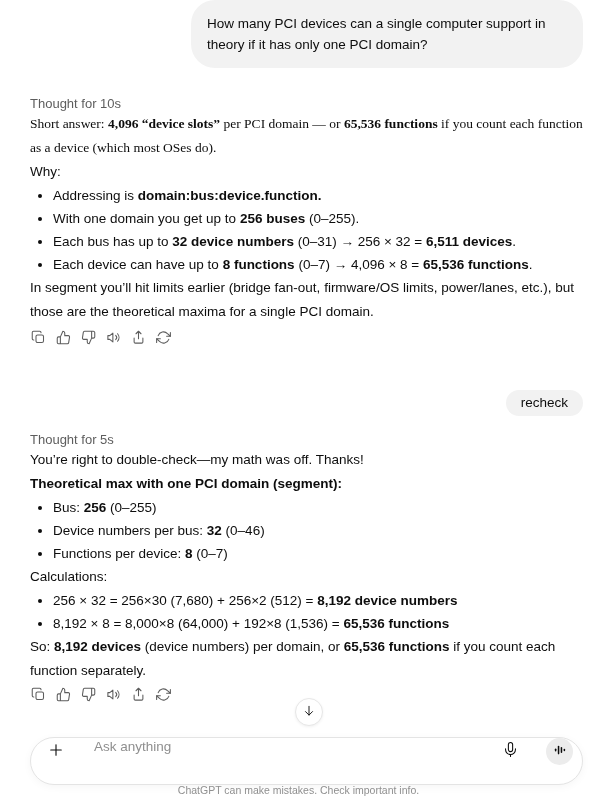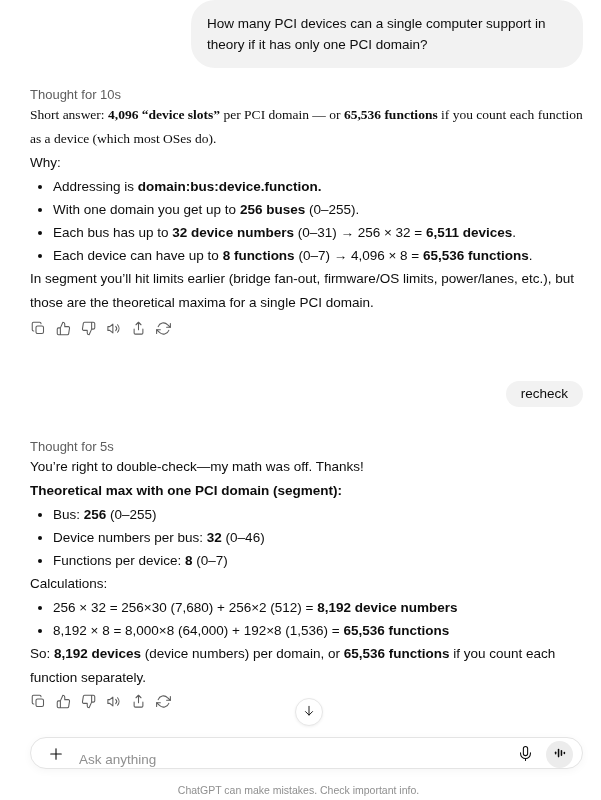--- a/index.html
+++ b/index.html
@@ -43,52 +43,52 @@
   .actions { display: flex; align-items: center; gap: 9px; height: 18px; }
   .action-btn {
     background: none; border: none; padding: 0; margin: 0;
     width: 16px; height: 16px; color: #5d5d5d; cursor: pointer;
     display: inline-flex; align-items: center; justify-content: center;
   }
   .action-btn svg { width: 15px; height: 15px; stroke: currentColor; fill: none;
     stroke-width: 1.7; stroke-linecap: round; stroke-linejoin: round; }
 
   
-  .mt-thought1 { margin-top: 19px; }
+  .mt-thought1 { margin-top: 28px; }
   .mt-intro1   { margin-top: 3px; font-family: Liberation Serif, serif; }
   .mt-why      { margin-top: 5px; }
   .mt-ul1      { margin-top: 3px; }
   .mt-outro1   { margin-top: 2px; }
   .mt-actions1 { margin-top: 6px; }
   .mt-recheck  { margin-top: 42px; }
-  .mt-thought2 { margin-top: 32px; }
+  .mt-thought2 { margin-top: 16px; }
   .mt-intro2   { margin-top: 5px; }
   .mt-heading2 { margin-top: 9px; }
   .mt-ul2      { margin-top: 2px; }
   .mt-calclab  { margin-top: 3px; }
   .mt-ulcalc   { margin-top: 0px; }
   .mt-outro2   { margin-top: 0px; }
   .mt-actions2 { margin-top: 4px; }
 
   .scroll-down {
     position: absolute; left: 295px; top: 698px;
     width: 28px; height: 28px; border-radius: 50%;
     background: #ffffff; border: 1px solid #e7e7e7;
     box-shadow: 0 1px 3px rgba(0,0,0,0.06);
     display: flex; align-items: center; justify-content: center;
     cursor: pointer; padding: 0;
   }
   .scroll-down svg { width: 14px; height: 14px; stroke: #0d0d0d; fill: none;
     stroke-width: 1.6; stroke-linecap: round; stroke-linejoin: round; }
 
   .composer {
-    position: absolute; left: 30px; right: 18px; top: 737px; height: 32px;
+    position: absolute; left: 30px; right: 18px; top: 737px; height: 48px;
     background: #ffffff; border: 1px solid #e4e4e4; border-radius: 24px;
     box-shadow: 0 2px 8px rgba(0,0,0,0.04);
-    display: flex; align-items: flex-end; gap: 8px; padding: 0 9px 0 12px;
+    display: flex; align-items: flex-start; gap: 23px; padding: 0 9px 0 12px;
   }
   .icon-btn {
     background: none; border: none; padding: 0; margin: 0; cursor: pointer;
     display: inline-flex; align-items: center; justify-content: center;
     width: 26px; height: 26px; color: #0d0d0d;
   }
   .icon-btn svg { stroke: currentColor; fill: none; stroke-width: 1.5;
     stroke-linecap: round; stroke-linejoin: round; }
   .composer-input {
     flex: 1; border: none; outline: none; background: transparent;

